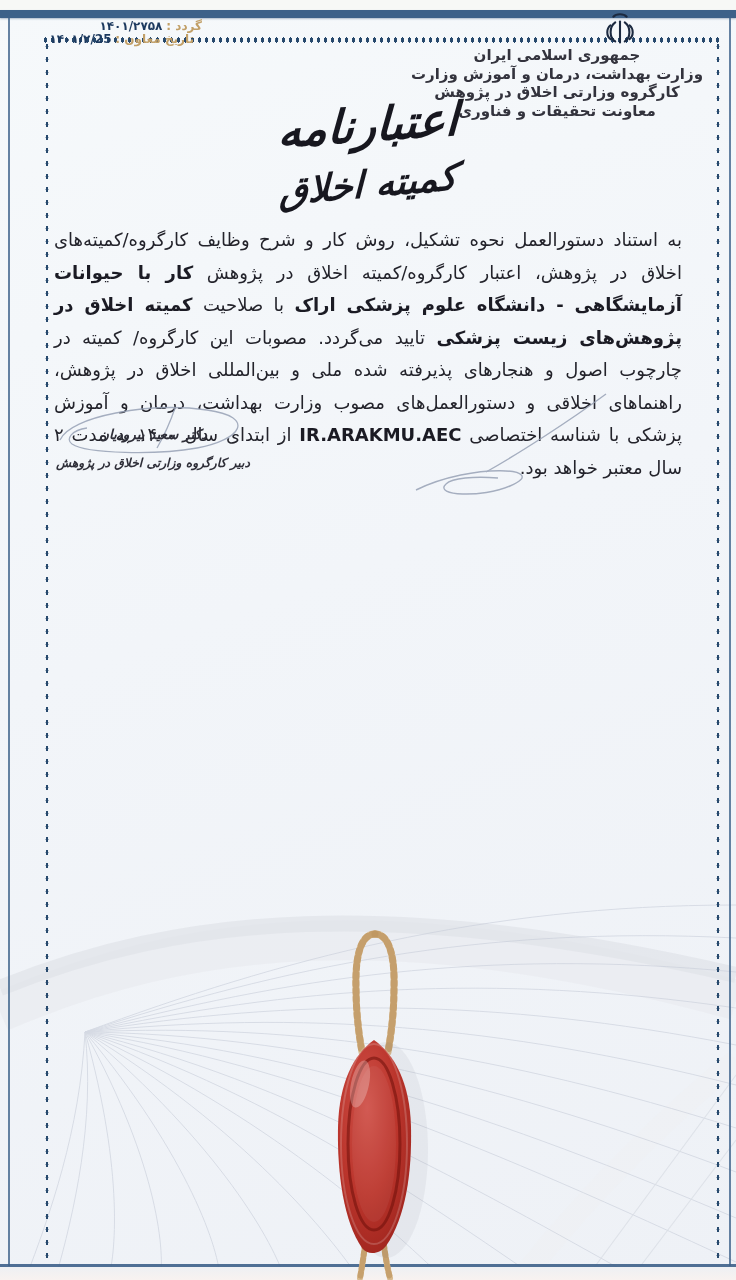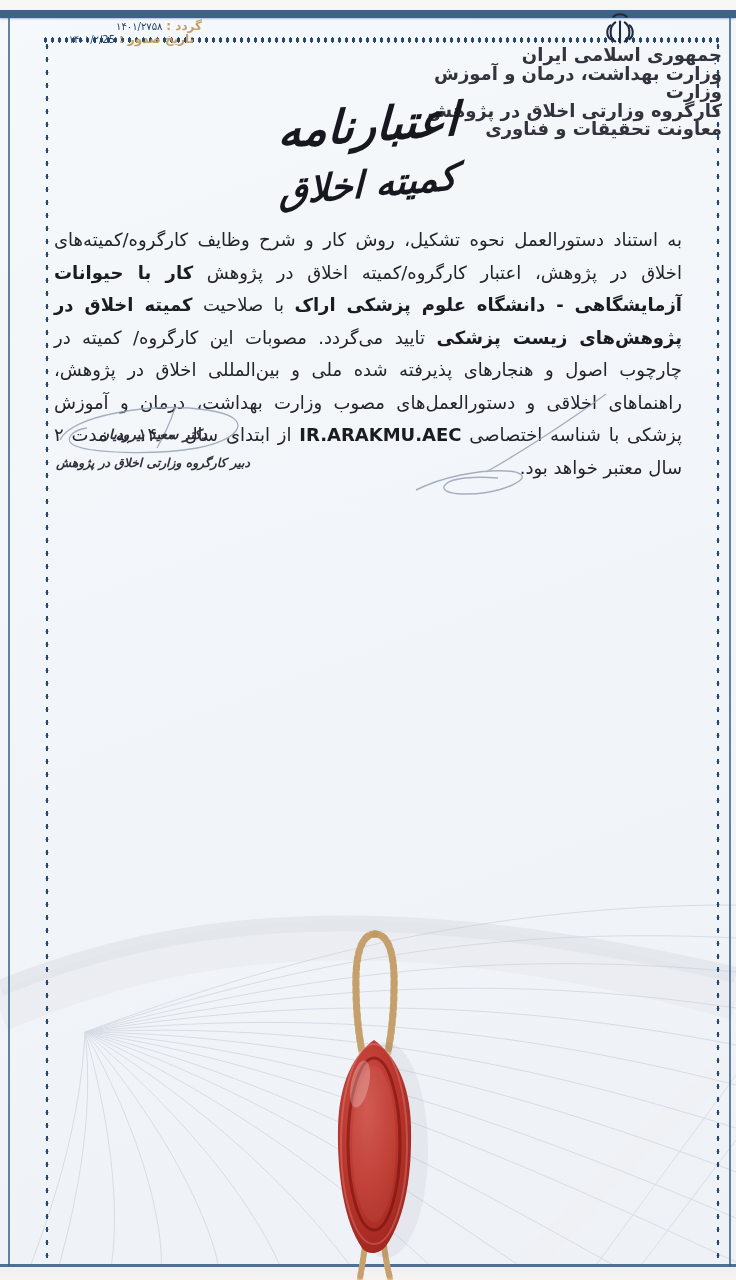--- a/index.html
+++ b/index.html
@@ -14,22 +14,22 @@
   .top-strip{left:0;top:0;width:736px;height:10px;background:#f7f8f6;}
   .top-bar{left:0;top:10px;width:736px;height:8px;background:#3d6189;box-shadow:0 1px 2px rgba(40,70,110,.35);}
   .side-line{top:18px;width:2px;height:1248px;background:#4a6c92;opacity:.85;}
   .bottom-line{left:0;top:1264px;width:736px;height:3px;background:#3d6189;opacity:.9;}
   .bottom-strip{left:0;top:1267px;width:736px;height:13px;background:linear-gradient(180deg,#eef0f3 0%,#f8f2f0 100%);}
   .dotv{width:6px;background-image:radial-gradient(ellipse 1.7px 3.4px at 50% 50%,#27496d 82%,rgba(39,73,109,0) 92%);background-size:6px 13px;background-repeat:repeat-y;}
   .doth{height:8px;background-image:radial-gradient(ellipse 1.5px 3.2px at 50% 50%,#27496d 82%,rgba(39,73,109,0) 92%);background-size:7px 8px;background-repeat:repeat-x;}
   
   .refline{font-size:12px;white-space:nowrap;}
   .refline .lbl{color:#c2a068;font-weight:700;}
-  .refline .val{color:#1d3a5f;font-weight:400;font-size:10px;}
-  .letterhead{right:14px;top:46px;width:330px;text-align:right;color:#33333d;font-weight:700;font-size:18px;line-height:18.5px;}
+  .refline .val{color:#1d3a5f;font-weight:700;font-size:12px;}
+  .letterhead{right:14px;top:46px;width:330px;text-align:center;color:#33333d;font-weight:700;font-size:15px;line-height:18.5px;}
   
   .cal{left:0;width:736px;text-align:center;color:#17171f;
        font-family:"DejaVu Serif","Liberation Serif",serif;font-style:italic;font-weight:700;}
   .cal1{top:98px;font-size:46px;transform:rotate(-4deg) skewX(-6deg);}
   .cal2{top:162px;font-size:37px;transform:rotate(-5deg) skewX(-6deg);}
   
   .body-par{left:54px;top:224px;width:628px;direction:rtl;text-align:justify;
             font-size:18px;line-height:32.5px;color:#23232b;font-weight:500;}
   .body-par b{font-weight:800;color:#1b1b24;}
   
@@ -85,21 +85,21 @@
   <div class="abs bottom-strip" style="z-index:2;"></div>
   <div class="abs doth" style="left:42px;top:36px;width:680px;z-index:2;"></div>
   <div class="abs dotv" style="left:44px;top:40px;height:1226px;z-index:2;"></div>
   <div class="abs dotv" style="left:715px;top:40px;height:1226px;z-index:2;"></div>
 
   <div class="abs refline" style="left:50px;top:19px;width:152px;z-index:3;">
     <span class="lbl">گردد :</span>
     <span class="val">۱۴۰۱/۲۷۵۸</span>
   </div>
   <div class="abs refline" style="left:28px;top:32px;width:166px;z-index:3;">
-    <span class="lbl">تاریخ صدور :</span>
+    <span class="lbl">تاریخ معاون :</span>
     <span class="val">۱۴۰۱/۲/25</span>
   </div>
 
   <svg class="abs" style="left:598px;top:12px;z-index:4;" width="44" height="38" viewBox="0 0 44 40" fill="none" stroke="#1c2a40" stroke-width="2.2" stroke-linecap="round">
     <path d="M15,5 C18,1.5 26,1.5 29,5"></path>
     <path d="M22,10 L22,32"></path>
     <path d="M17,11 C10.5,15.5 10.5,27 17,31"></path>
     <path d="M12,14 C7.5,17.5 7.5,25.5 12,28.5"></path>
     <path d="M27,11 C33.5,15.5 33.5,27 27,31"></path>
     <path d="M32,14 C36.5,17.5 36.5,25.5 32,28.5"></path>

